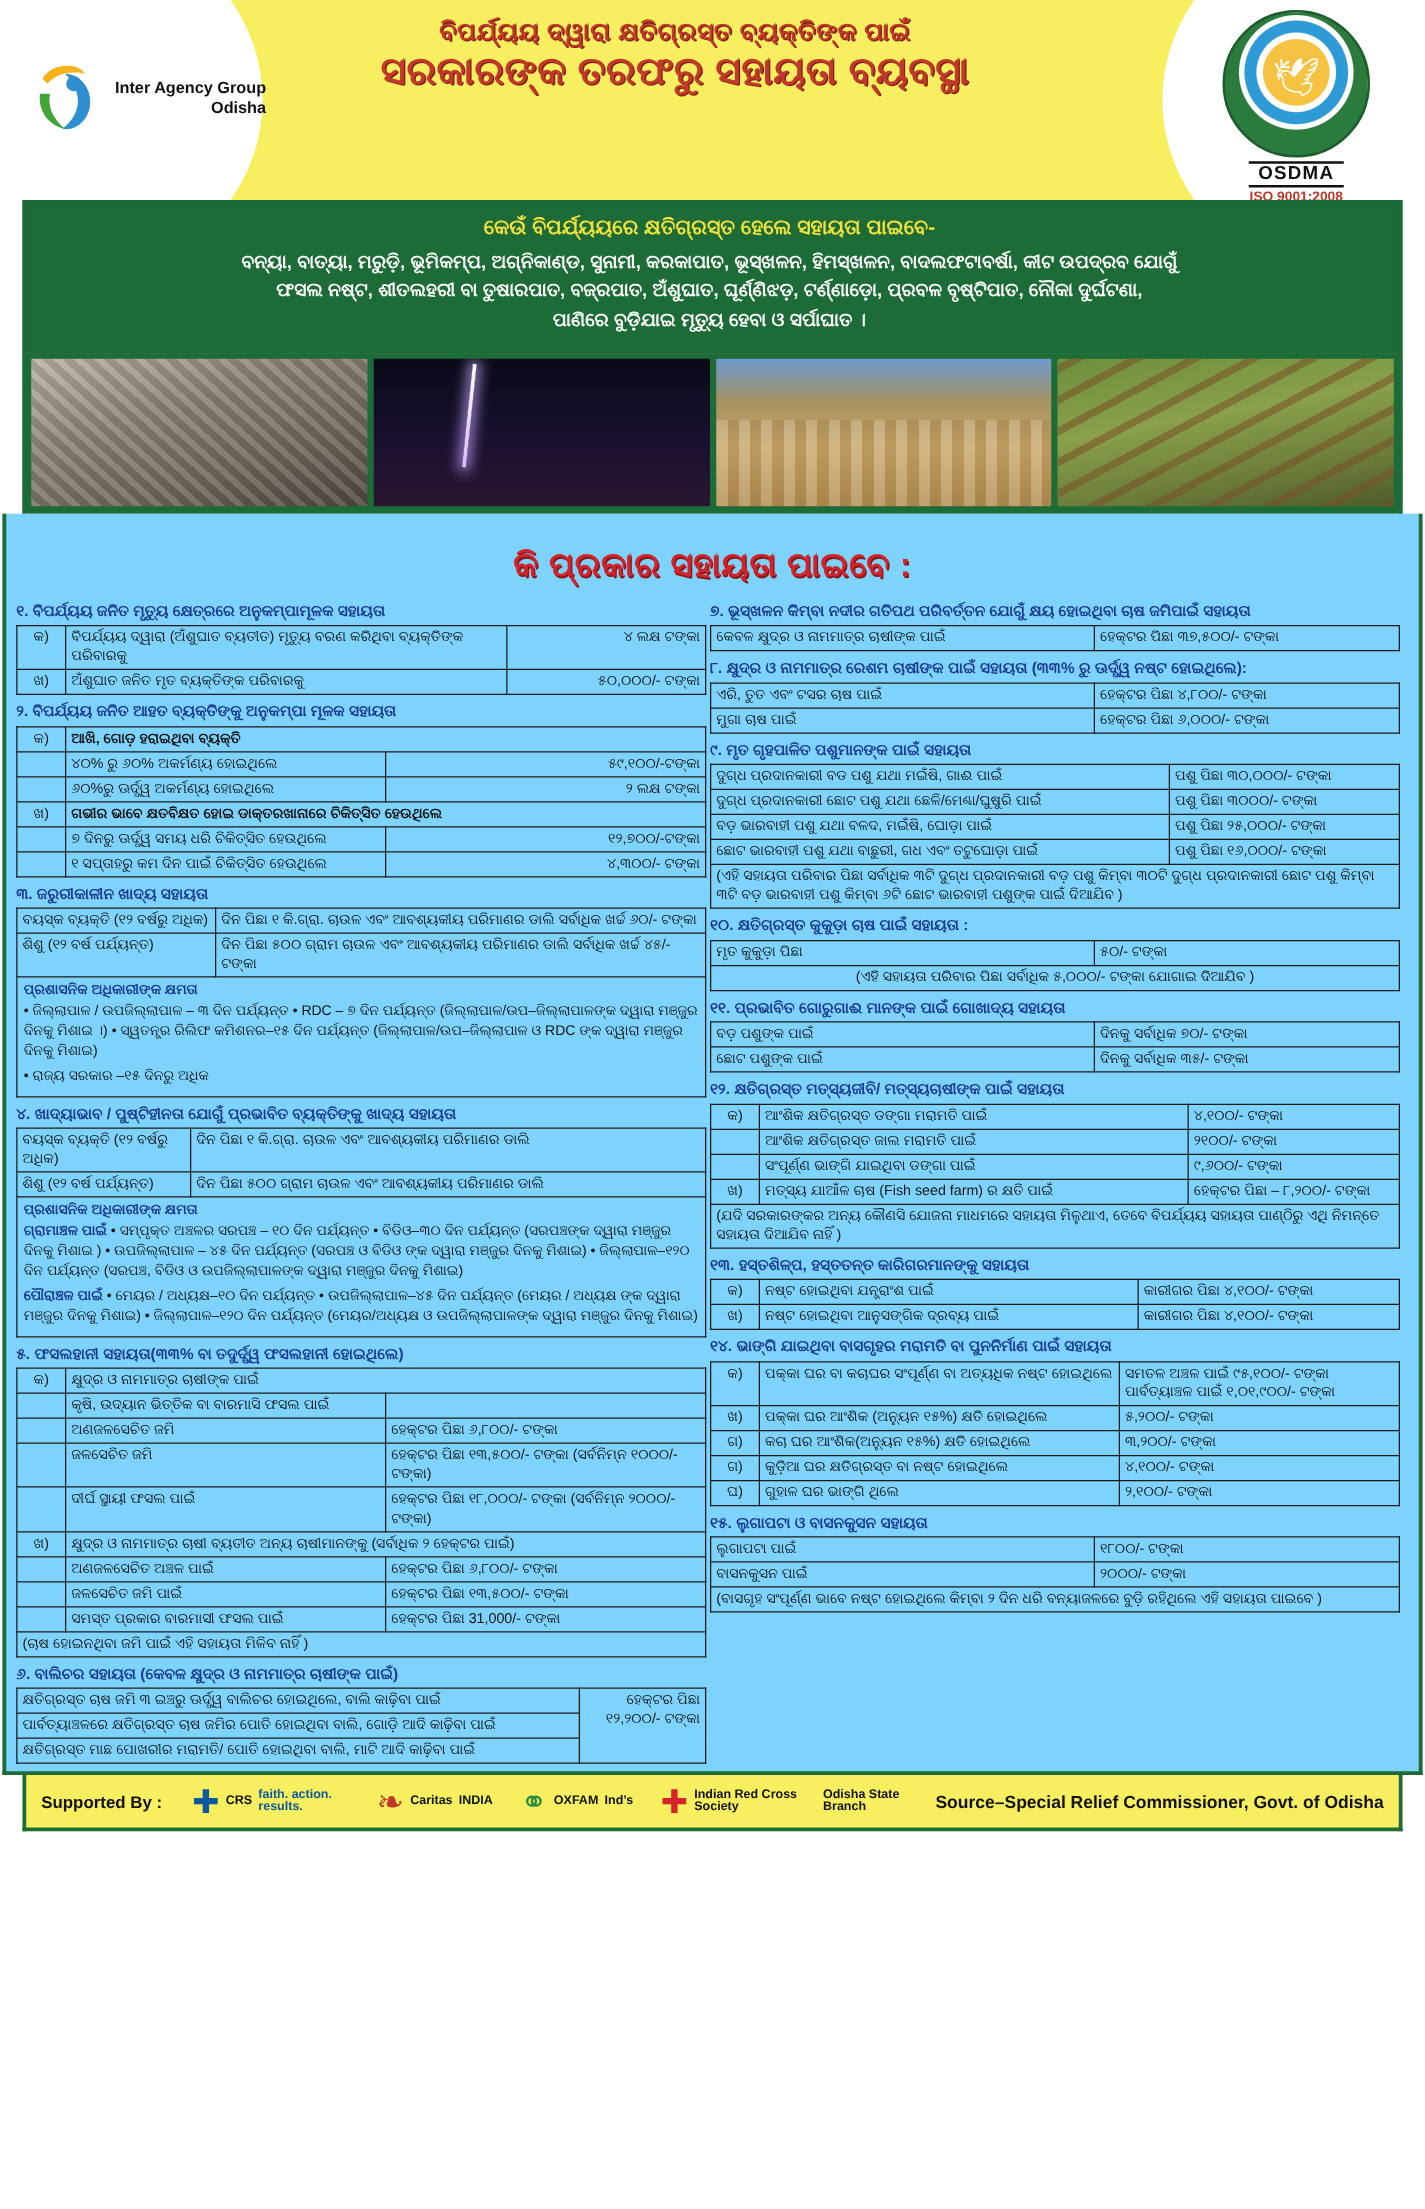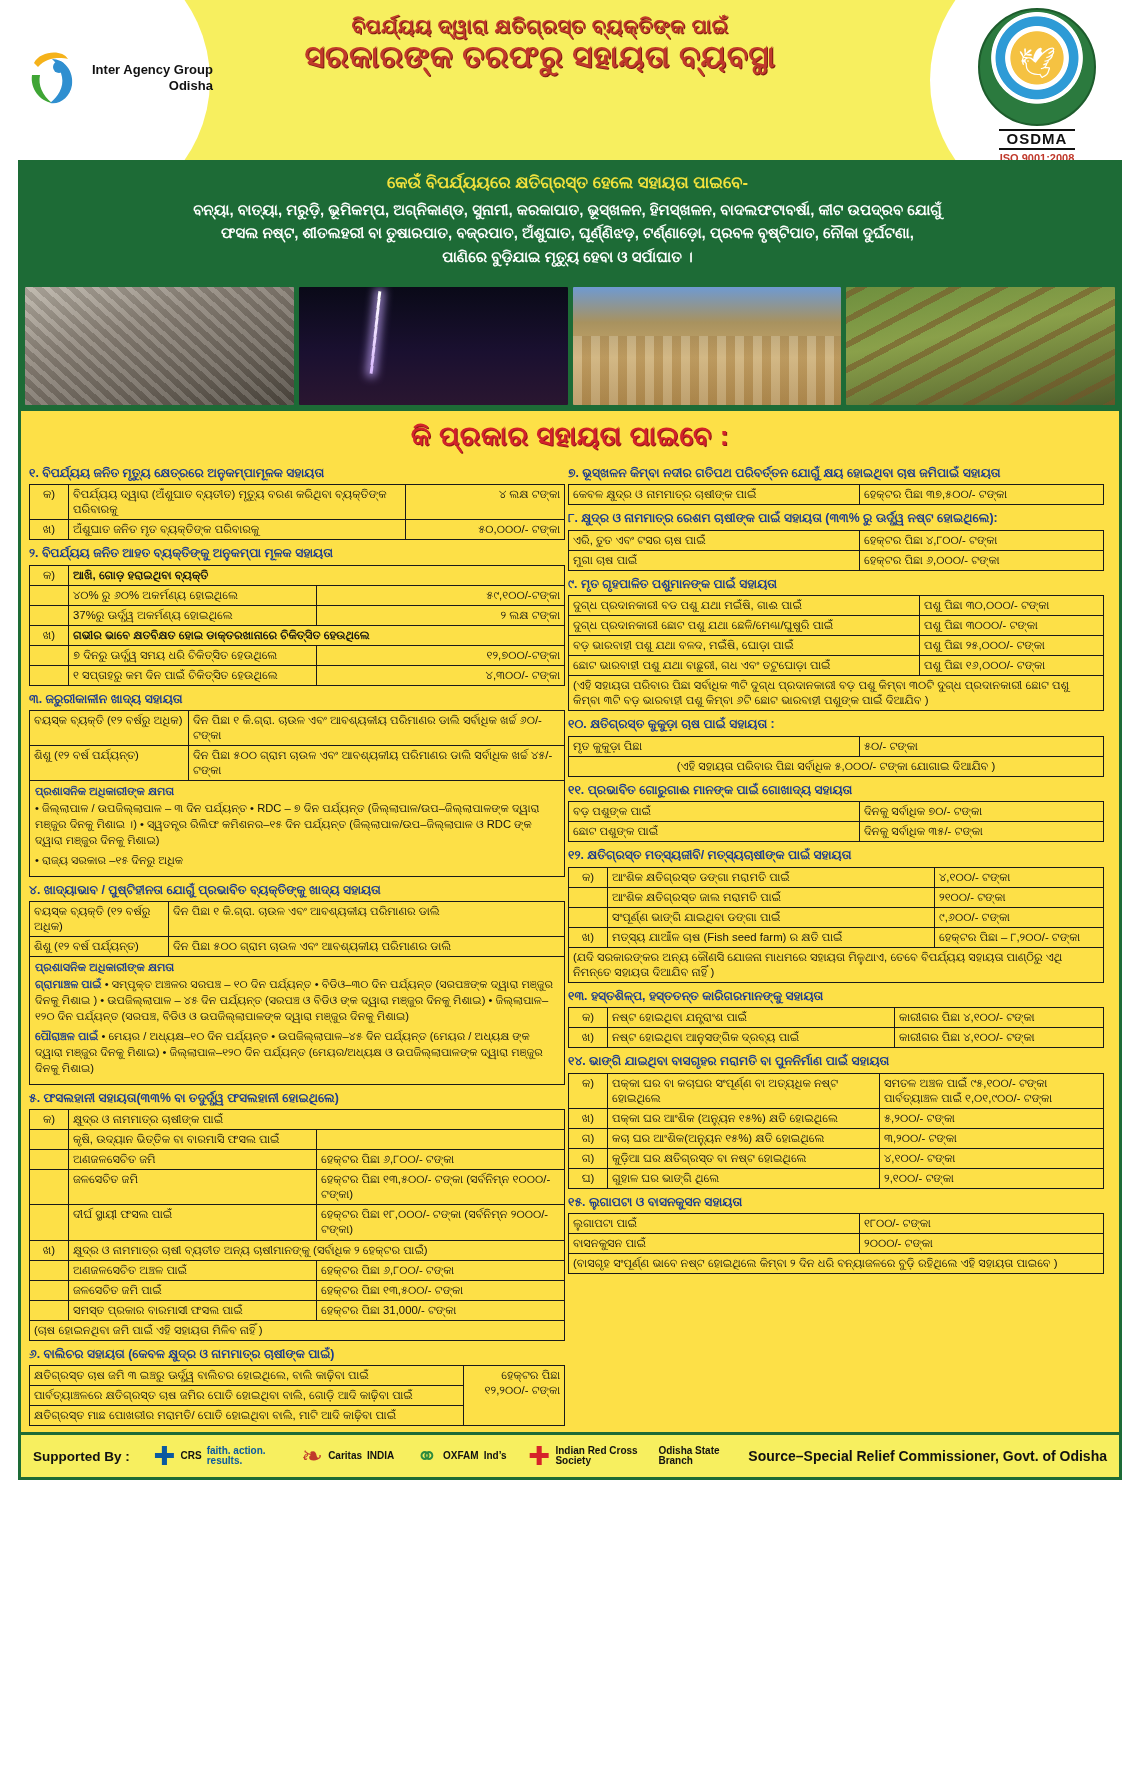--- a/index.html
+++ b/index.html
@@ -73,22 +73,22 @@
     background:linear-gradient(180deg,#ffffff,#d9b8ff);
     box-shadow:0 0 10px 3px rgba(200,170,255,.8);transform:rotate(6deg);}
   .ph3{background:linear-gradient(180deg,#6f9ad1 0%,#a8925f 30%,#c9a86a 60%,#b08c4f 100%);}
   .ph3:after{content:"";position:absolute;left:0;right:0;bottom:0;height:58%;
     background:repeating-linear-gradient(90deg, rgba(255,255,255,.18) 0 9px, rgba(150,110,60,.25) 9px 18px);}
   .ph4{background:linear-gradient(170deg,#6e8f3e 0%,#8aa04a 40%,#6a7b39 75%,#4e5c2b 100%);}
   .ph4:after{content:"";position:absolute;inset:0;
     background:repeating-linear-gradient(-28deg, rgba(120,80,40,.55) 0 6px, rgba(255,255,255,0) 6px 22px);}
 
   
-  .body-wrap{margin:0 18px;background:#fde047;border:3px solid #1d6b36;
-    border-top:none;padding:6px 8px 6px 8px;box-sizing:border-box;}
+  .body-wrap{margin:0 2px;background:#7dd3fc;border:3px solid #1d6b36;
+    border-top:none;padding:22px 8px 6px 8px;box-sizing:border-box;}
   .main-title{text-align:center;color:#d2232a;font-size:27px;font-weight:bold;
     letter-spacing:.5px;margin:4px 0 8px 0;text-shadow:1px 1px 0 #8c1515;}
 
   .cols{display:flex;gap:3px;align-items:flex-start;}
   .col{width:calc(50% - 5px);}
 
   .sec-head{color:#1b3a8f;font-weight:bold;font-size:12.3px;margin:6px 0 3px 0;line-height:1.25;}
 
   table.t{width:100%;border-collapse:collapse;table-layout:fixed;}
   table.t td{
@@ -199,21 +199,21 @@
             <td class="k">କ)</td>
             <td class="b" colspan="2">ଆଖି, ଗୋଡ଼ ହରାଇଥିବା ବ୍ୟକ୍ତି</td>
           </tr>
           <tr>
             <td class="k"></td>
             <td>୪୦% ରୁ ୬୦% ଅକର୍ମଣ୍ୟ ହୋଇଥିଲେ</td>
             <td class="amt" style="width:130px">୫୯,୧୦୦/-ଟଙ୍କା</td>
           </tr>
           <tr>
             <td class="k"></td>
-            <td>37%ରୁ ଊର୍ଦ୍ଧ୍ୱ ଅକର୍ମଣ୍ୟ ହୋଇଥିଲେ</td>
+            <td>୬୦%ରୁ ଊର୍ଦ୍ଧ୍ୱ ଅକର୍ମଣ୍ୟ ହୋଇଥିଲେ</td>
             <td class="amt">୨ ଲକ୍ଷ ଟଙ୍କା</td>
           </tr>
           <tr>
             <td class="k">ଖ)</td>
             <td class="b" colspan="2">ଗଭୀର ଭାବେ କ୍ଷତବିକ୍ଷତ ହୋଇ  ଡାକ୍ତରଖାନାରେ ଚିକିତ୍ସିତ ହେଉଥିଲେ</td>
           </tr>
           <tr>
             <td class="k"></td>
             <td>୭ ଦିନରୁ  ଊର୍ଦ୍ଧ୍ୱ ସମୟ ଧରି ଚିକିତ୍ସିତ ହେଉଥିଲେ</td>
             <td class="amt">୧୨,୭୦୦/-ଟଙ୍କା</td>

